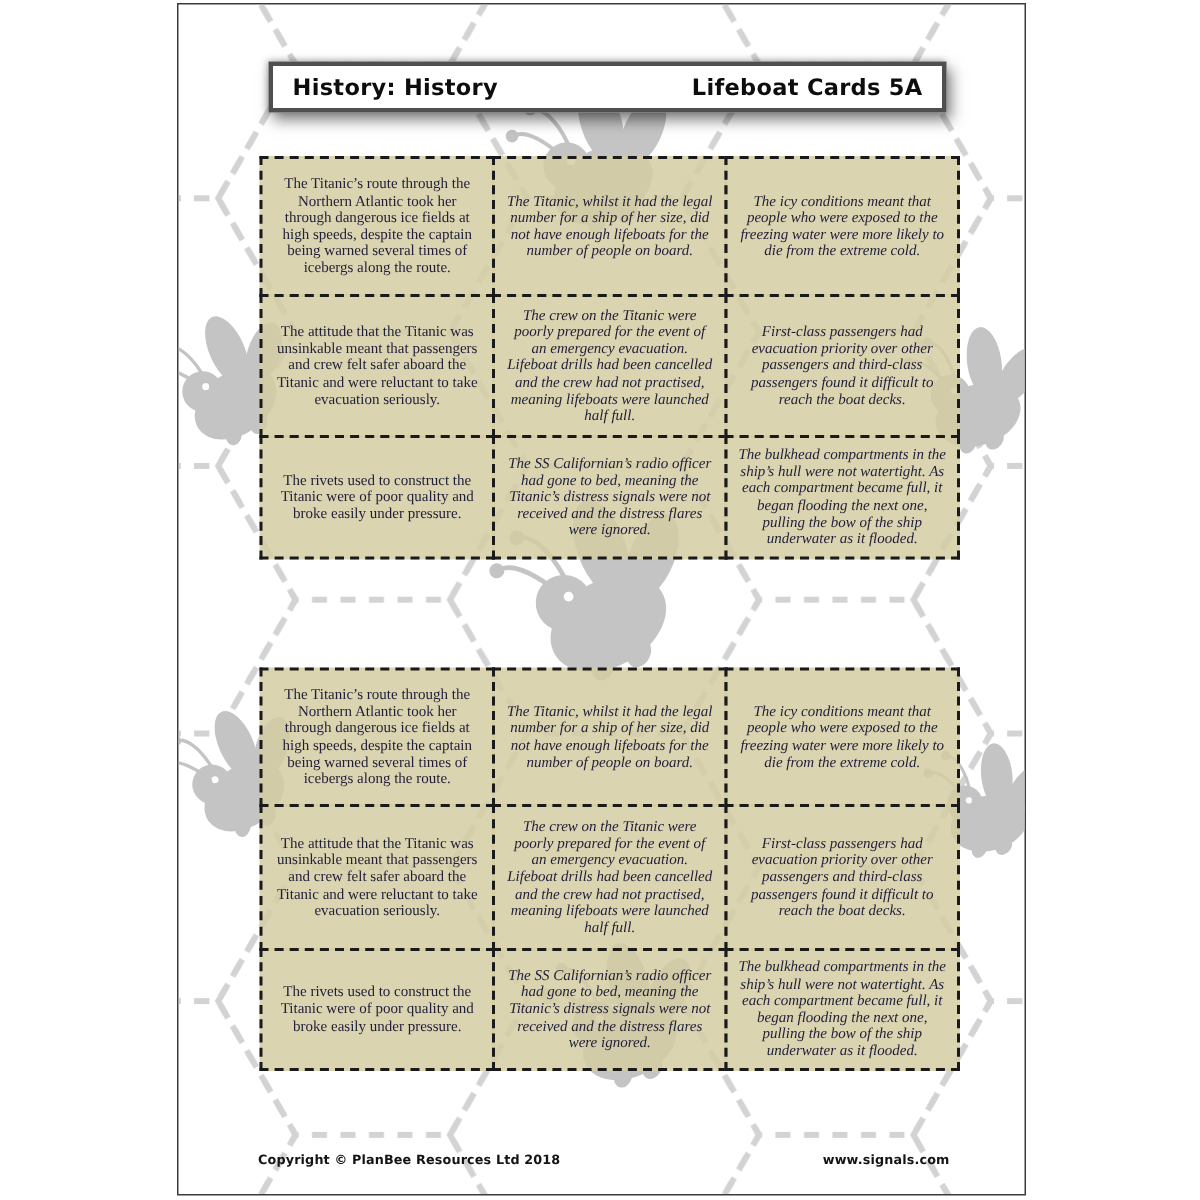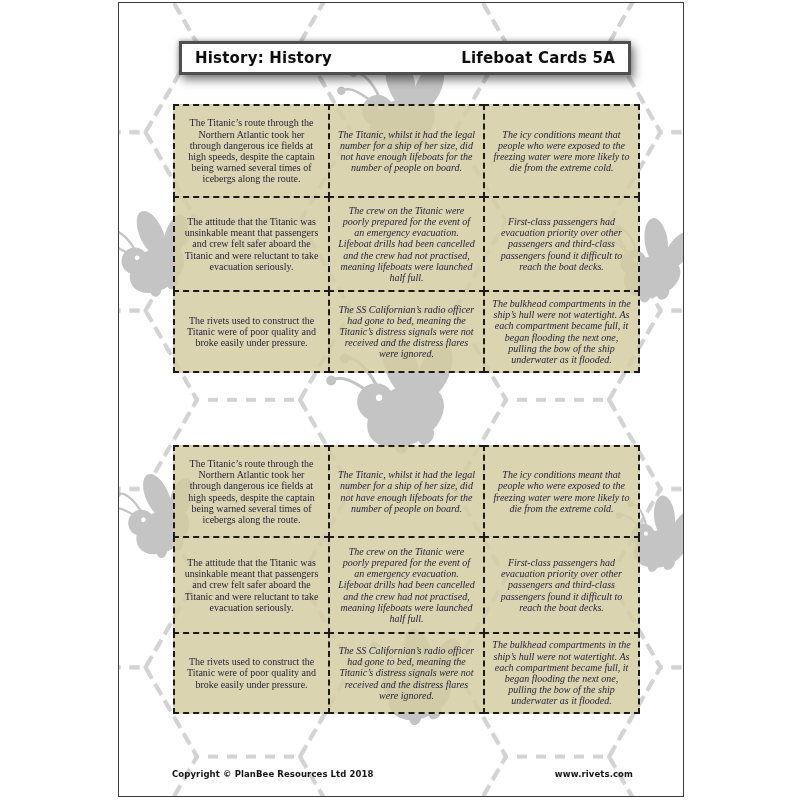--- a/index.html
+++ b/index.html
@@ -153,17 +153,17 @@
             <div class="card-text">The SS Californian’s radio officer had gone to bed, meaning the Titanic’s distress signals were not received and the distress flares were ignored.</div>
           </div>
           <div class="card">
             <div class="card-text">The bulkhead compartments in the ship’s hull were not watertight. As each compartment became full, it began flooding the next one, pulling the bow of the ship underwater as it flooded.</div>
           </div>
         </div>
       </div>
 
     <div class="footer">
       <span>Copyright © PlanBee Resources Ltd 2018</span>
-      <span>www.rivets.com</span>
+      <span>www.signals.com</span>
     </div>
 
   </div>
 </div>
 
 </body></html>

